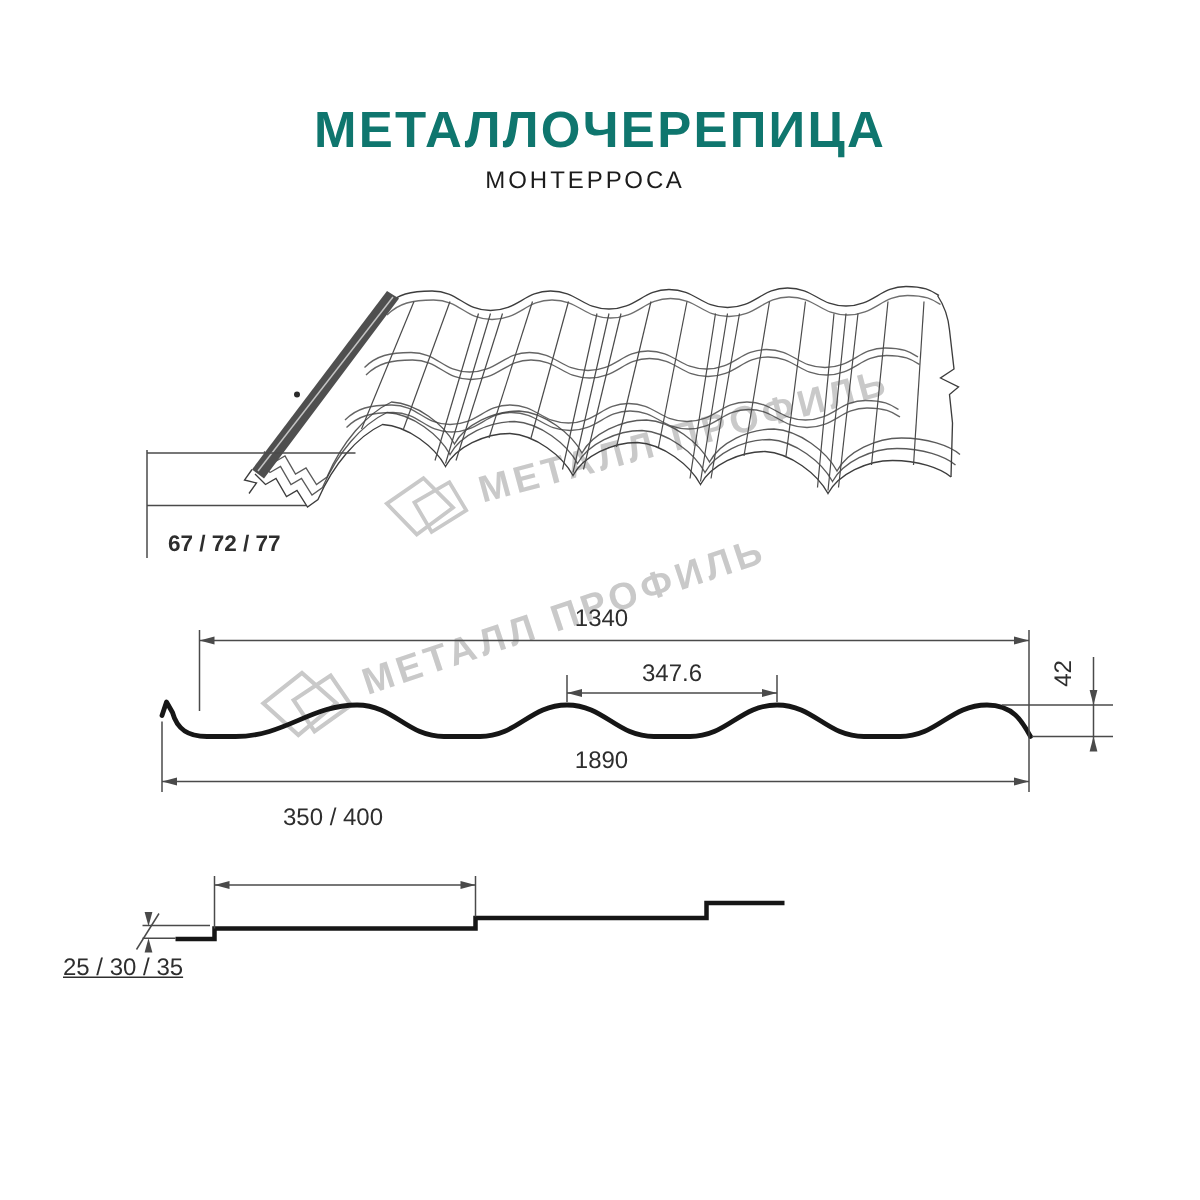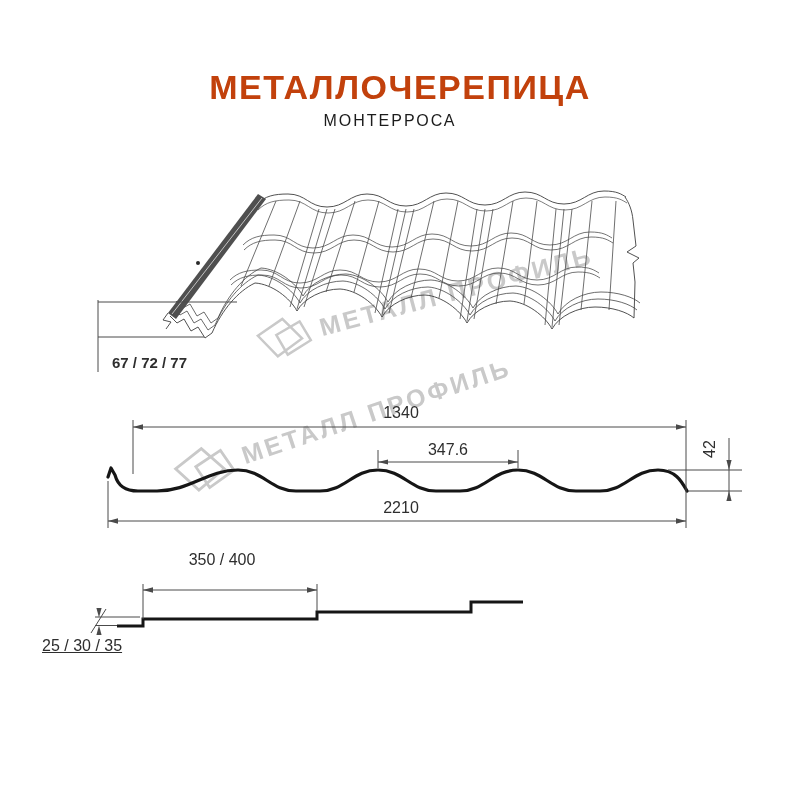--- a/index.html
+++ b/index.html
@@ -3,21 +3,21 @@
 <meta charset="utf-8">
 <style>
   html,body{margin:0;padding:0;background:#ffffff;}
   #canvas{
     position:relative;width:800px;height:800px;background:#ffffff;overflow:hidden;
     font-family:"Liberation Sans",sans-serif;
   }
   
   .title{
     position:absolute;top:68px;left:0;width:800px;text-align:center;
-    font-size:34px;font-weight:800;letter-spacing:1.5px;color:#c2410c;z-index:3;
+    font-size:34px;font-weight:800;letter-spacing:1.5px;color:#0f766e;z-index:3;
   }
   .subtitle{
     position:absolute;top:112px;left:0;width:780px;text-align:center;
     font-size:16px;font-weight:400;letter-spacing:2px;color:#1c1c1c;z-index:3;
   }
   .dim{
     position:absolute;font-size:16px;color:#2e2e2e;z-index:3;white-space:nowrap;
   }
   .dim.center{text-align:center;}
   .rot90{transform:rotate(-90deg);transform-origin:center center;}
@@ -197,18 +197,18 @@
   <div class="subtitle">МОНТЕРРОСА</div>
 
   <div class="dim" style="left:112px;top:354px;font-size:15px;font-weight:bold;">67 / 72 / 77</div>
 
   <div class="dim center" style="left:336px;top:404px;width:130px;">1340</div>
 
   <div class="dim center" style="left:400px;top:441px;width:96px;">347.6</div>
 
   <div class="dim center rot90" style="left:698px;top:438px;width:28px;height:22px;">42</div>
 
-  <div class="dim center" style="left:336px;top:499px;width:130px;">2210</div>
-
-  <div class="dim center" style="left:152px;top:551px;width:140px;">350 / 400</div>
+  <div class="dim center" style="left:336px;top:499px;width:130px;">1890</div>
+
+  <div class="dim center" style="left:152px;top:537px;width:140px;">350 / 400</div>
 
   <div class="dim" style="left:42px;top:637px;text-decoration:underline;">25 / 30 / 35</div>
 </div>
 
 </body></html>

